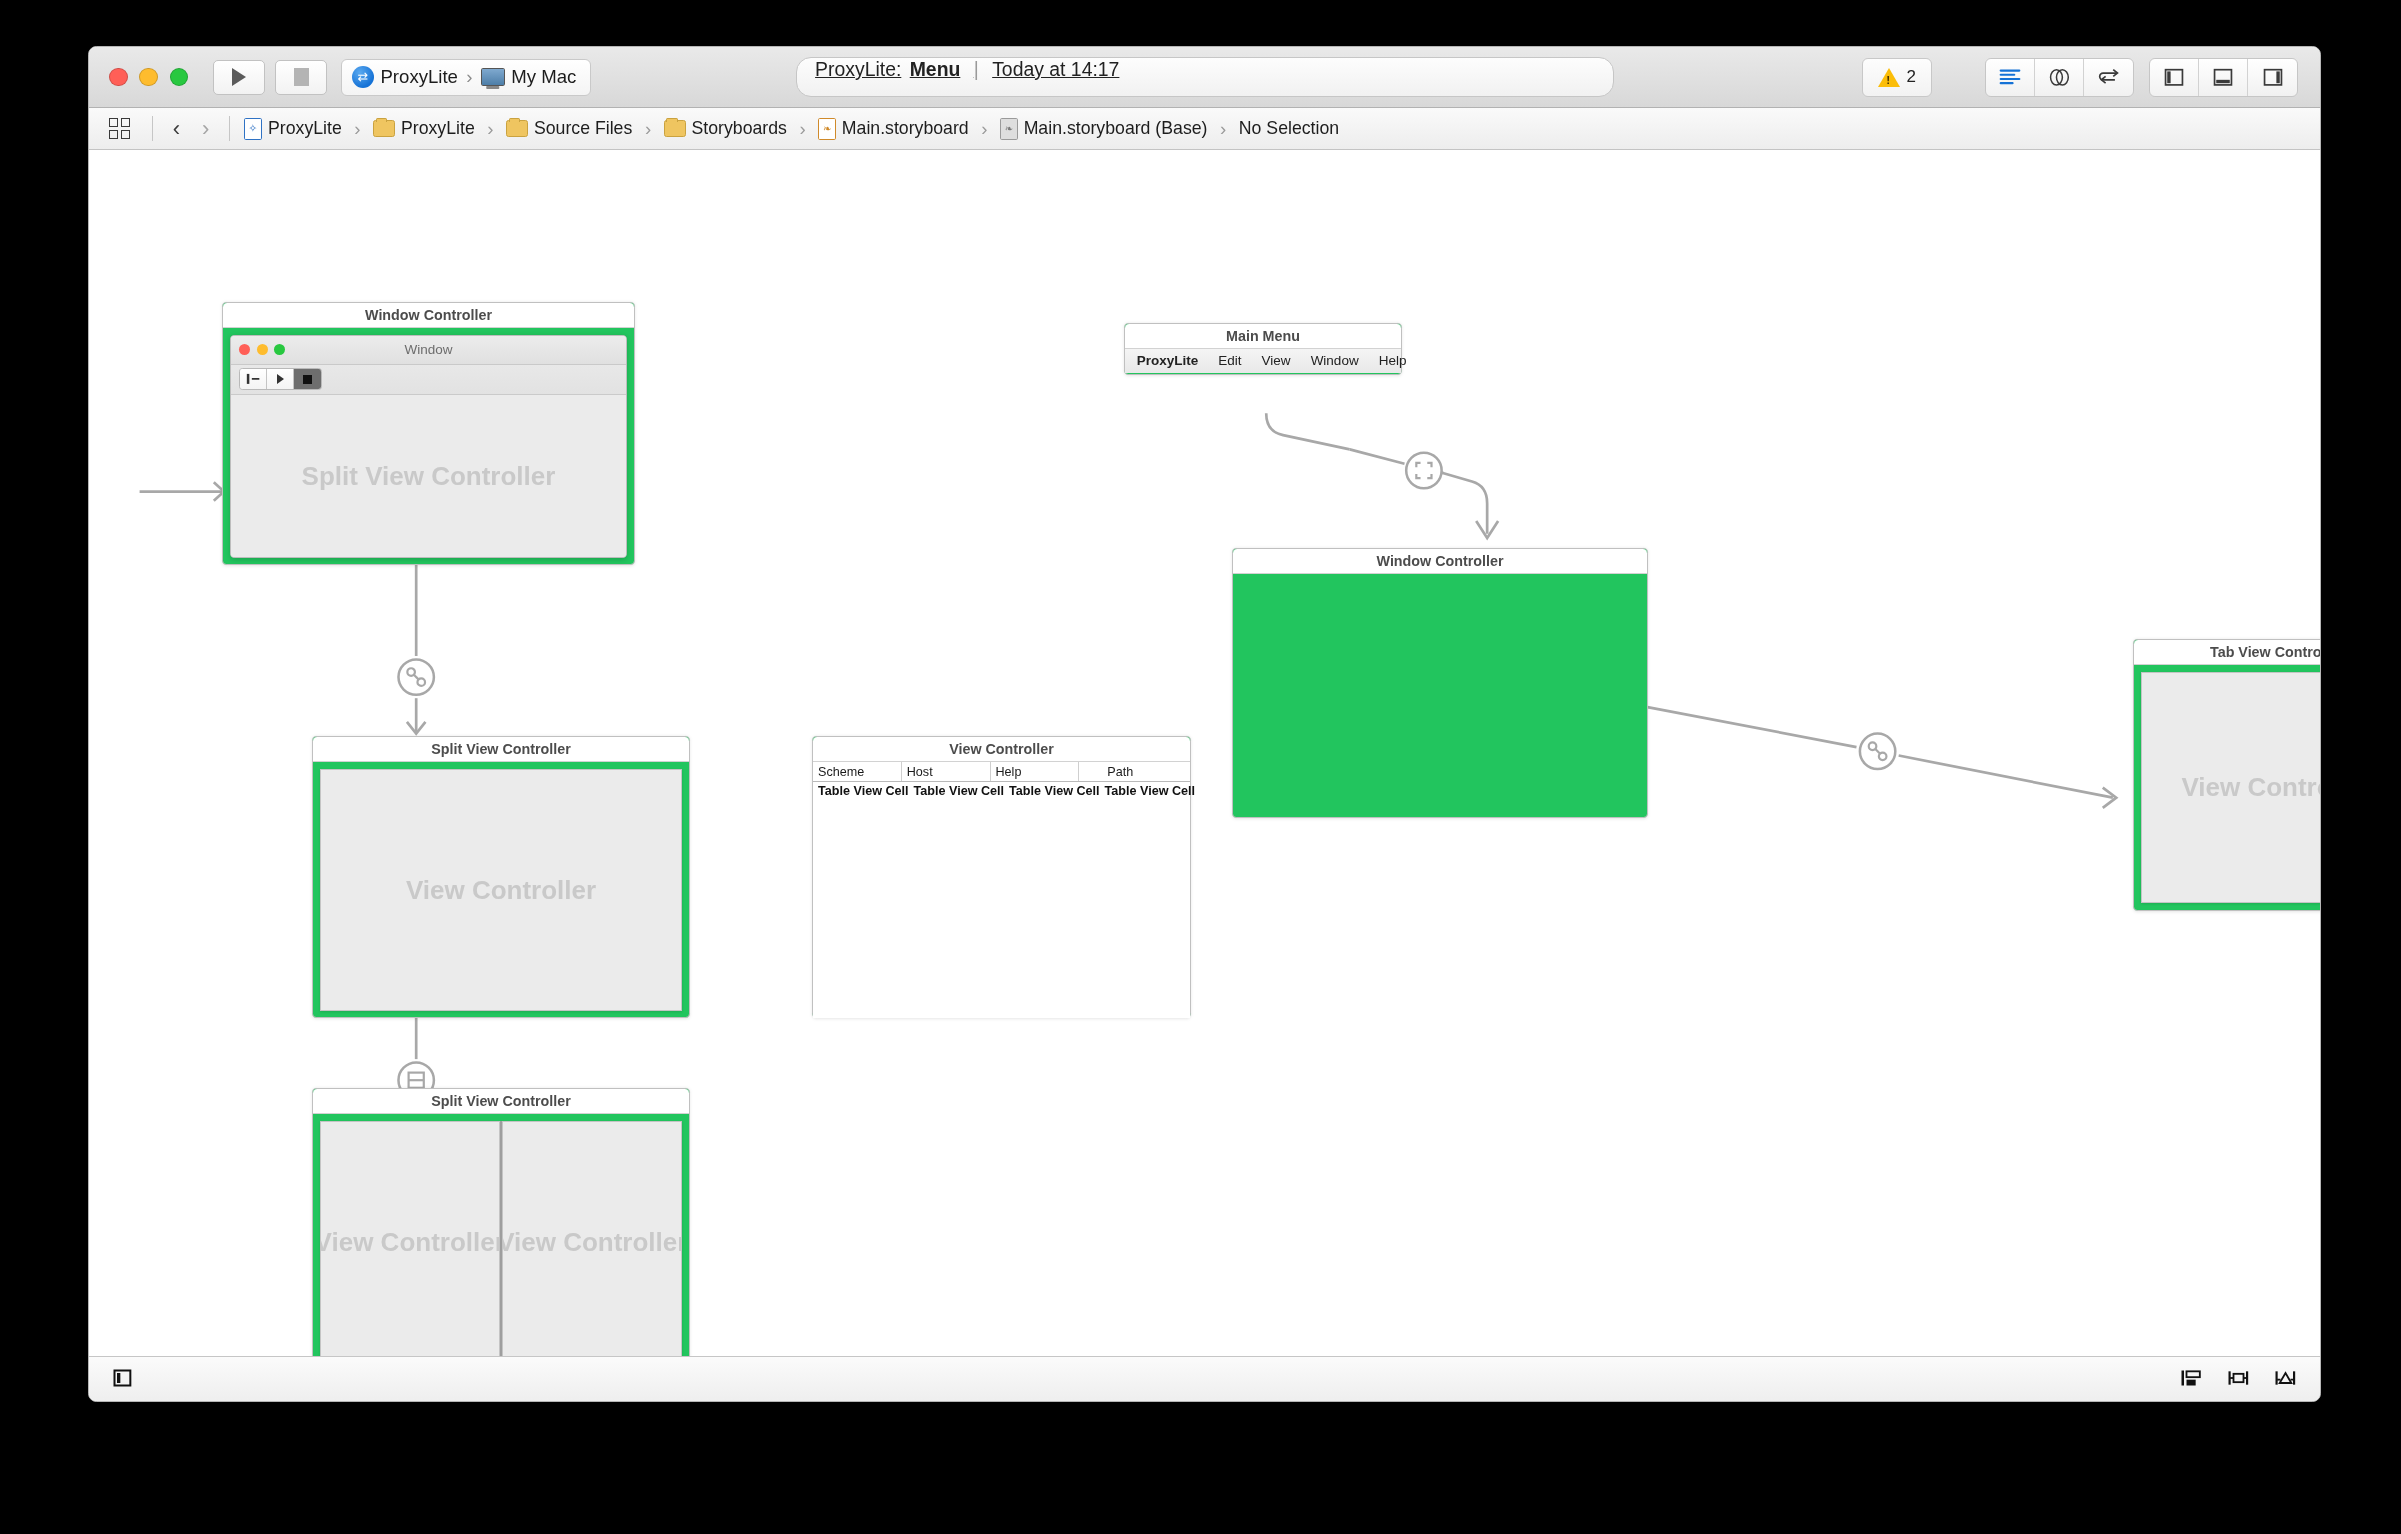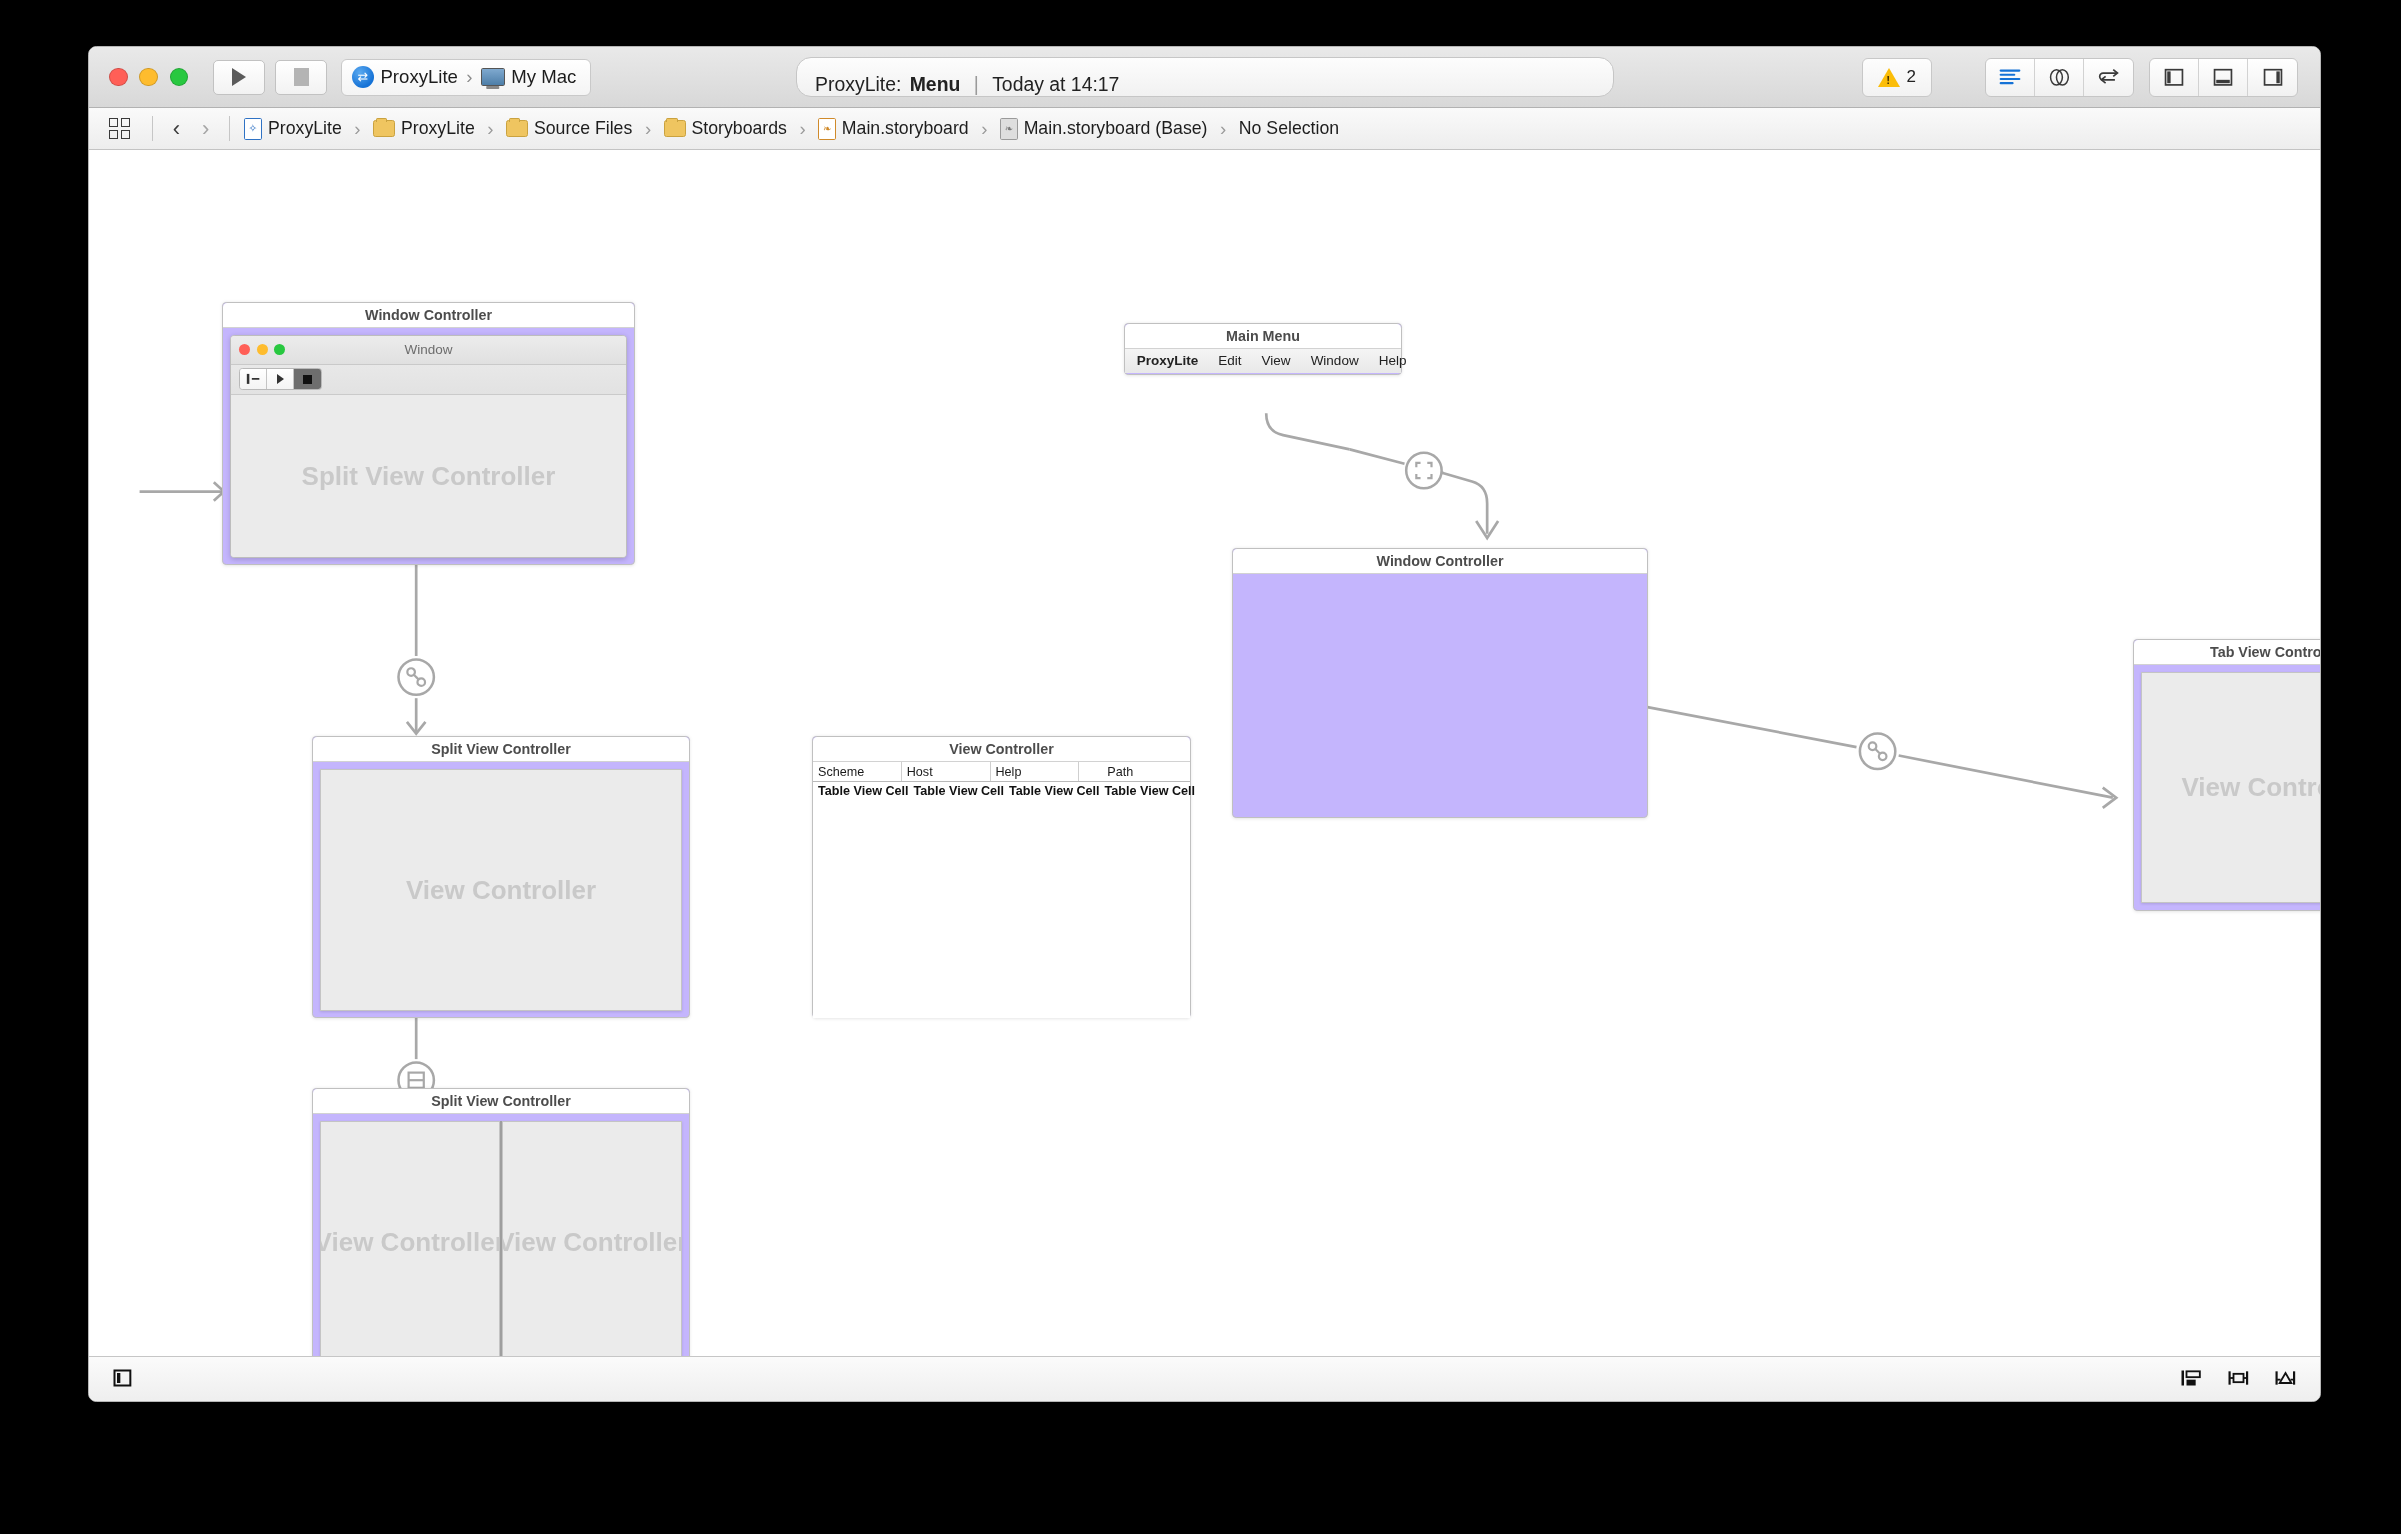--- a/index.html
+++ b/index.html
@@ -94,24 +94,24 @@
   }
   .chev { color: #8c8c8c; font-size: 18.6px; padding: 0 1.7px; }
 
   #status-pill {
     position: absolute;
     left: 50%; transform: translateX(-50%);
     width: 818px; height: 40px;
     background: linear-gradient(to bottom,#fdfdfd,#f1f1f1);
     border: 0.8px solid #c6c6c6;
     border-radius: 15px;
-    display: flex; align-items: flex-end;
+    display: flex; align-items: flex-start;
     padding-left: 18.6px;
     gap: 8.4px;
-    font-size: 19.4px; color: #222;
+    font-size: 19.4px; color: #222; text-decoration: underline;
   }
   #status-pill .bold { font-weight: bold; }
   #status-pill .sep { color: #9a9a9a; padding: 0 5px; }
 
   #warn-pill {
     position: absolute; right: 388px;
     display:flex; align-items:center; gap:6.7px;
     height: 39px; padding: 0 15px;
     background: linear-gradient(to bottom,#fdfdfd,#f2f2f2);
     border: 0.8px solid #c8c8c8; border-radius: 5.9px;
@@ -175,21 +175,21 @@
     position: relative;
     height: 1206px;
     background: #ffffff;
     overflow: hidden;
   }
   #canvas-svg { position:absolute; left:0; top:0; width:2233px; height:1206px; }
 
   
   .scene {
     position: absolute;
-    background: #c4b5fd;
+    background: #22c55e;
     border: 0.8px solid #c0c0c0;
     border-radius: 4.2px;
     box-shadow: 0 0.8px 3.4px rgba(0,0,0,0.10);
   }
   .scene-title {
     height: 25px; line-height: 25px;
     text-align: center;
     font-size: 14.3px; font-weight: bold; color: #4c4c4c;
     border-bottom: 0.8px solid #d2d2d2;
     background: #ffffff;

